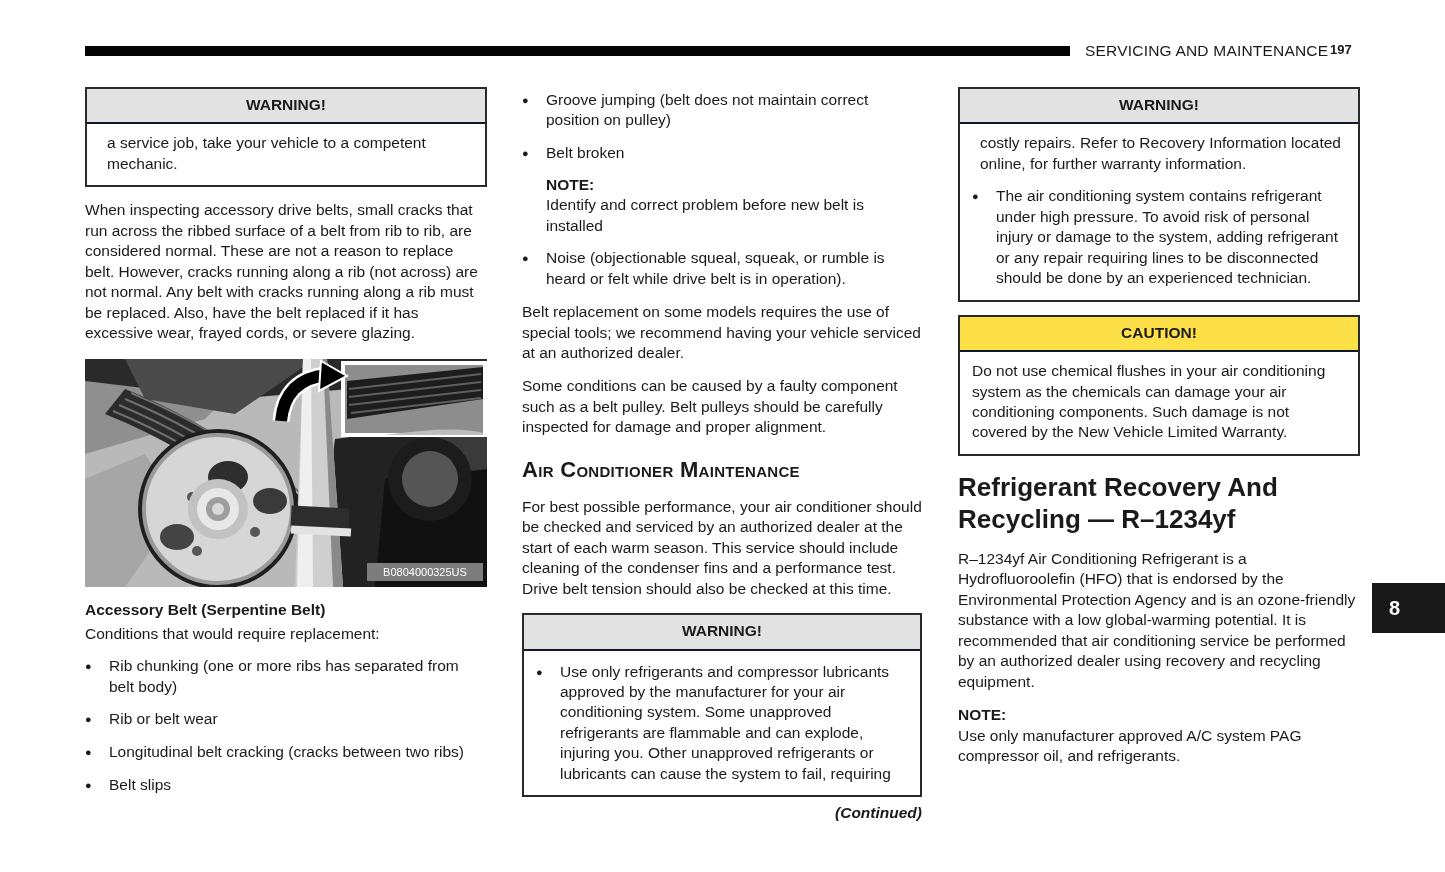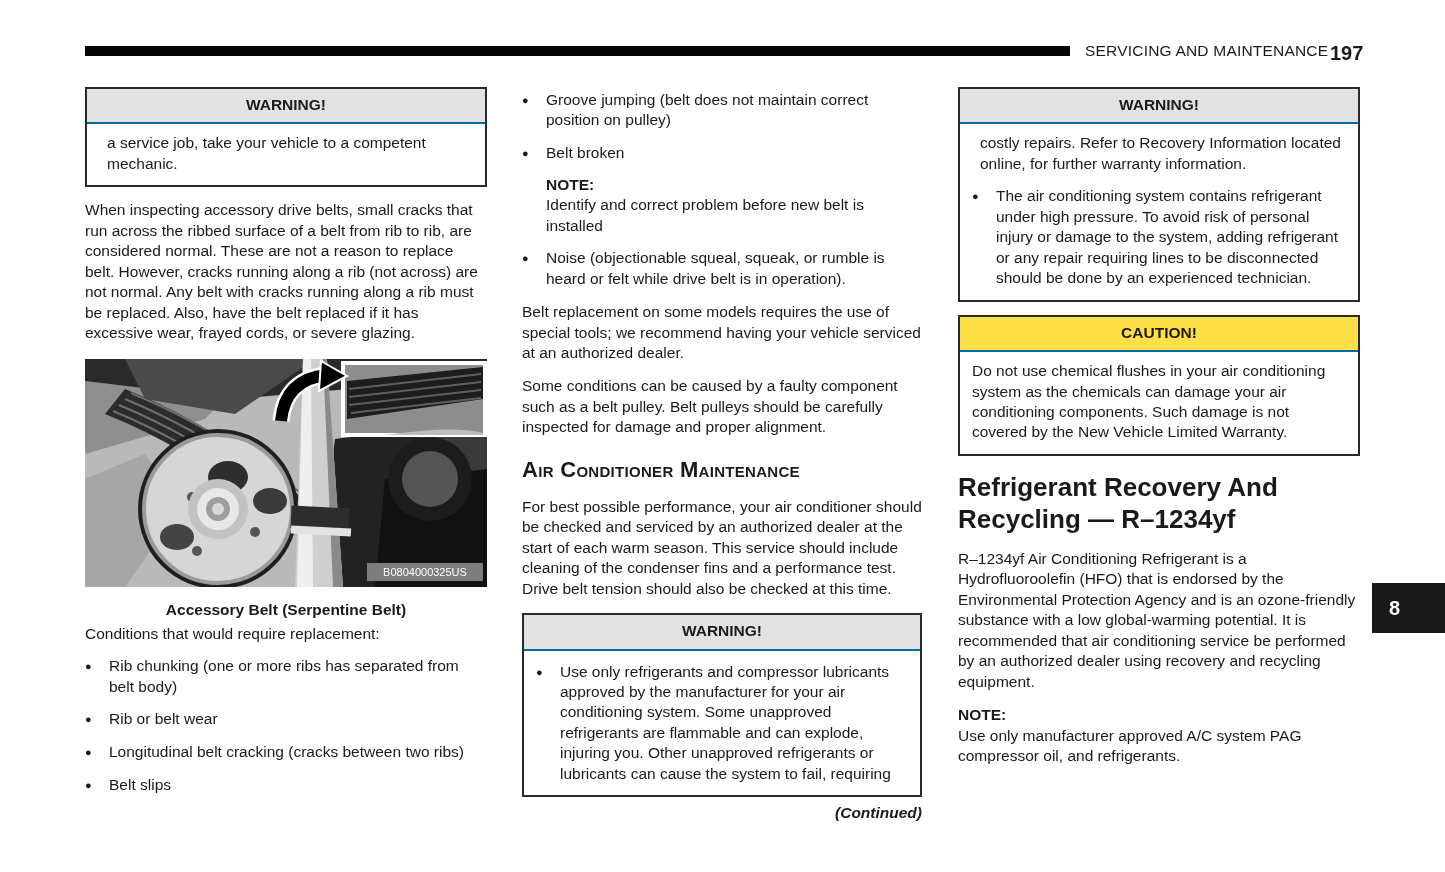--- a/index.html
+++ b/index.html
@@ -3,33 +3,33 @@
 <meta charset="utf-8">
 <style>
   * { margin:0; padding:0; box-sizing:border-box; }
   html,body { width:1445px; height:872px; background:#ffffff; overflow:hidden; }
   body { font-family:"Liberation Sans", sans-serif; color:#1a1a1a; }
   .page { position:relative; width:1445px; height:872px; background:#fff; }
 
   
   .header-rule { position:absolute; left:85px; top:46px; width:985px; height:10px; background:#050505; }
   .header-title { position:absolute; left:1085px; top:42px; font-size:15.5px; letter-spacing:.2px; white-space:nowrap; }
-  .page-number { position:absolute; left:1330px; top:42px; font-size:20px; font-weight:bold; }
+  .page-number { position:absolute; left:1330px; top:42px; font-size:13px; font-weight:bold; }
 
   
   .col { position:absolute; top:87px; font-size:15.5px; line-height:1.32; }
   .col-left   { left:85px;  width:402px; }
   .col-middle { left:522px; width:400px; top:90px; }
   .col-right  { left:958px; width:402px; }
 
   p.body-par { margin-top:13px; }
 
   
   .alert-box { border:2px solid #2a2a2a; background:#fff; }
-  .alert-head { text-align:center; font-weight:bold; font-size:15.5px; padding:6px 0 7px; border-bottom:2px solid #0369a1; }
+  .alert-head { text-align:center; font-weight:bold; font-size:15.5px; padding:6px 0 7px; border-bottom:2px solid #0f172a; }
   .alert-head.gray { background:#e2e2e2; }
   .alert-head.white { background:#fde047; }
   .alert-body { padding:9px 12px 11px 12px; }
   .alert-body .indented { margin-left:8px; }
 
   
   .bullet-item { display:flex; margin-top:12px; }
   .bullet-dot { flex:0 0 24px; font-size:11px; line-height:1.9; }
   .bullet-text { flex:1; }
   .alert-body .bullet-item:first-child { margin-top:2px; }
@@ -39,21 +39,21 @@
 
   
   .section-heading { margin-top:17px; font-variant:small-caps; font-weight:600; font-size:22px; letter-spacing:.3px; }
   .subsection-heading { margin-top:15px; font-weight:bold; font-size:26px; line-height:1.25; }
 
   .continued { margin-top:6px; text-align:right; font-weight:bold; font-style:italic; font-size:15.5px; }
 
   
   .figure-wrap { margin-top:15px; }
   .figure-svg { display:block; width:402px; height:228px; }
-  .figure-caption { margin-top:13px; text-align:center; font-weight:bold; font-size:15.5px; }
+  .figure-caption { margin-top:13px; font-weight:bold; font-size:15.5px; }
 
   
   .chapter-tab { position:absolute; right:0; top:583px; width:73px; height:50px; background:#191919; color:#fff;
                  display:flex; align-items:center; padding-left:17px; font-size:20px; font-weight:bold; }
 </style>
 </head>
 <body>
 
 <div class="page">
 

